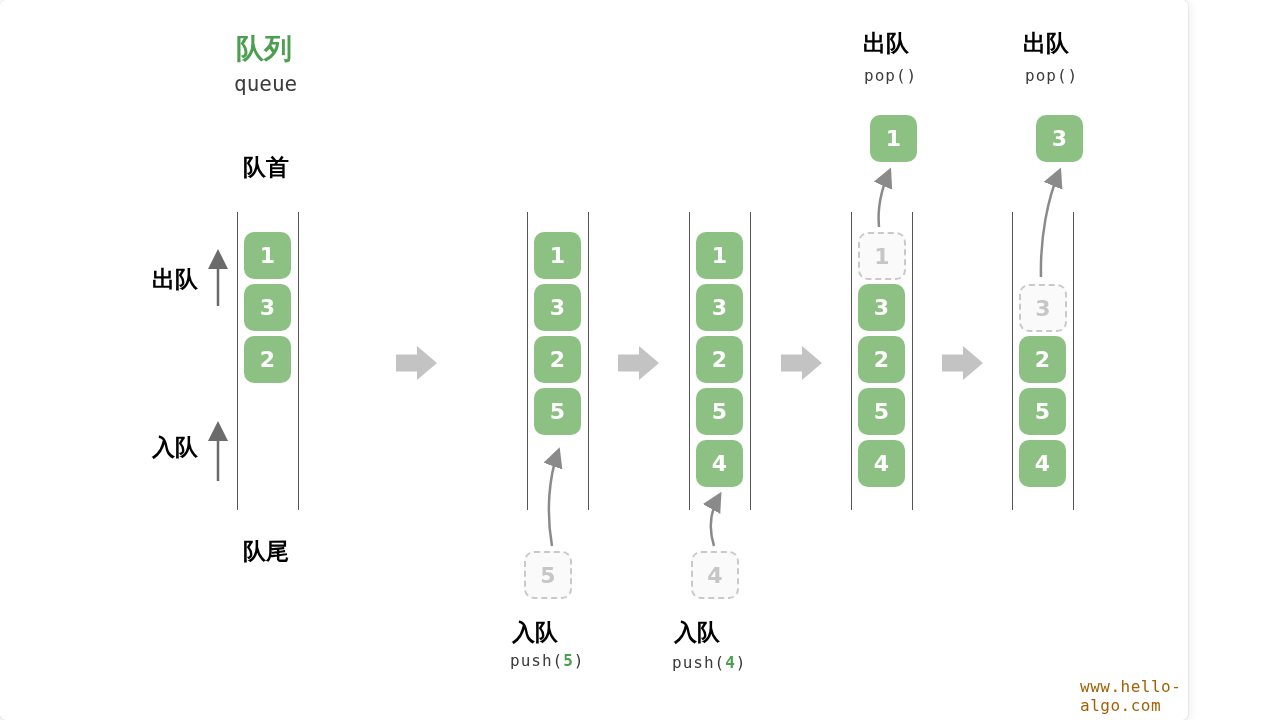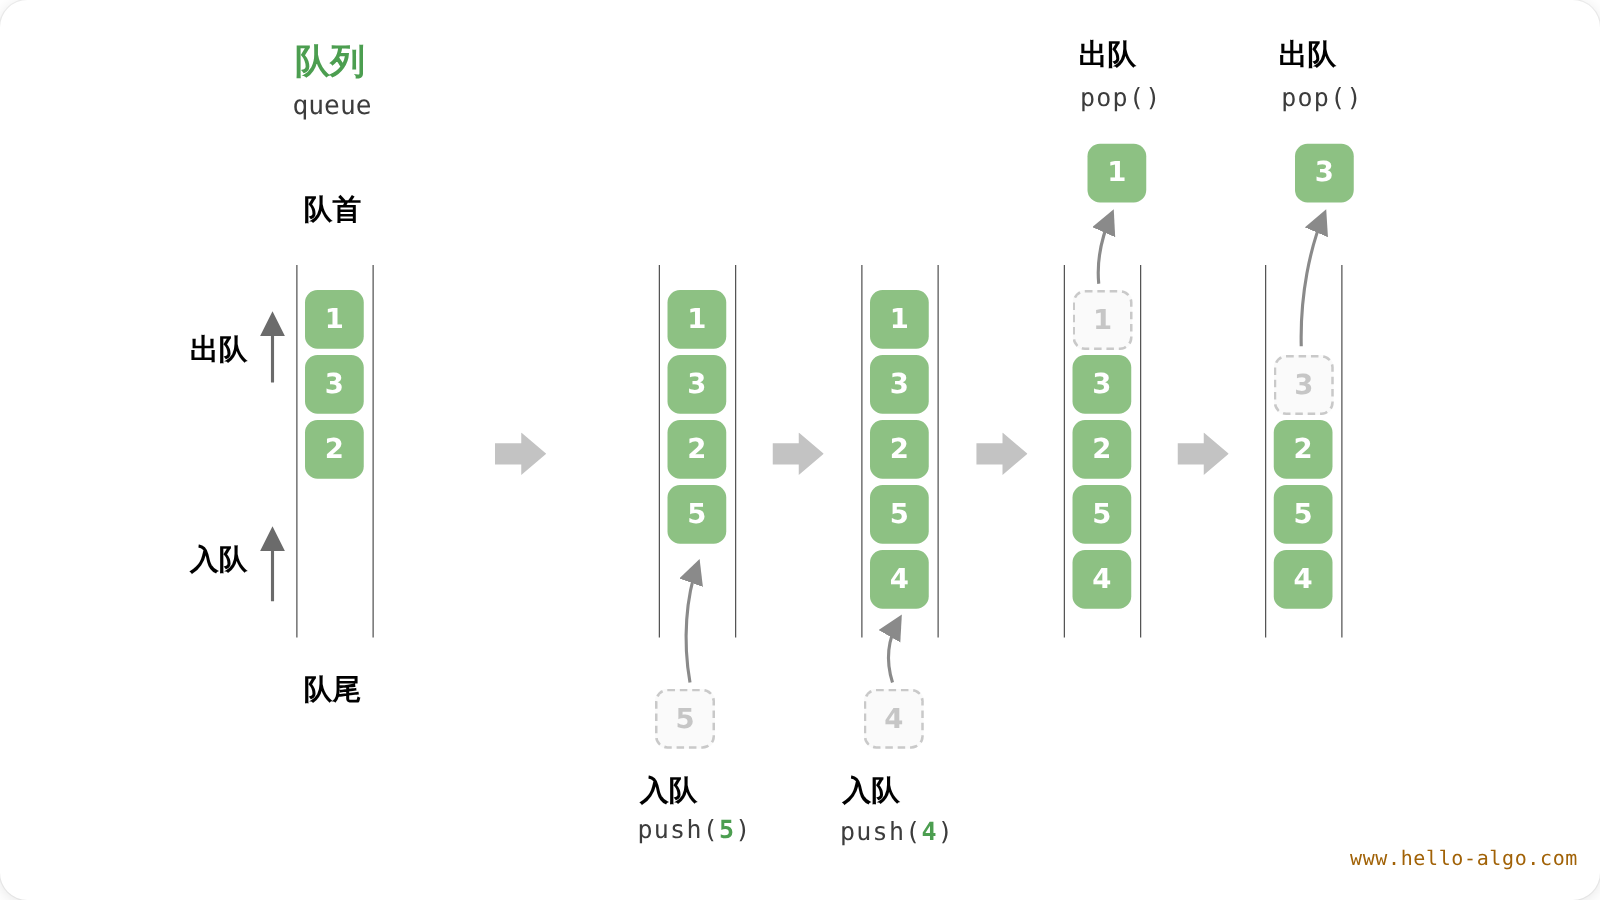--- a/index.html
+++ b/index.html
@@ -1,18 +1,18 @@
 <!DOCTYPE html>
 <html><head>
 <meta charset="utf-8">
 <style>
   html,body{margin:0;padding:0;background:#ffffff;}
   .canvas{
-    position:relative;width:1280px;height:720px;background:#ffffff;
-    border-radius:22px;overflow:hidden;
+    position:relative;width:1188px;height:720px;background:#ffffff;
+    border-radius:6px;overflow:hidden;
     box-shadow:0 0 0 1px rgba(0,0,0,0.05), 0 2px 12px rgba(0,0,0,0.10);
     font-family:"Liberation Sans","DejaVu Sans",sans-serif;
   }
   .abs{position:absolute;}
   .zh{font-weight:700;color:#000000;font-size:23px;line-height:1.1;}
   .mono{font-family:"DejaVu Sans Mono","Liberation Mono",monospace;color:#3c3c3c;}
   .title-zh{font-size:28px;font-weight:700;color:#4c9e50;}
   .title-en{font-size:21px;text-align:center;}
   .channel{
     position:absolute;top:212px;height:298px;width:62px;box-sizing:border-box;
@@ -22,21 +22,21 @@
     position:absolute;width:47px;height:47px;border-radius:10px;
     background:#8dc183;color:#ffffff;display:flex;align-items:center;justify-content:center;
     font-size:22px;font-weight:600;font-family:"DejaVu Sans",sans-serif;
   }
   .ghost{
     position:absolute;width:48px;height:48px;box-sizing:border-box;border-radius:10px;
     background:#fafafa;border:2.5px dashed #c9c9c9;color:#c6c6c6;
     display:flex;align-items:center;justify-content:center;
     font-size:22px;font-weight:600;font-family:"DejaVu Sans",sans-serif;
   }
-  .opcode{font-size:20px;letter-spacing:1px;}
+  .opcode{font-size:16px;letter-spacing:1px;}
   .opcode .arg{color:#4c9e50;font-weight:700;}
   .watermark{font-size:16px;color:#a16207;letter-spacing:0.5px;}
   svg.overlay{position:absolute;left:0;top:0;pointer-events:none;}
 </style>
 </head>
 <body>
 
 <div class="canvas">
 
   <div class="abs title-zh" style="left:236px;top:30px;">队列</div>

